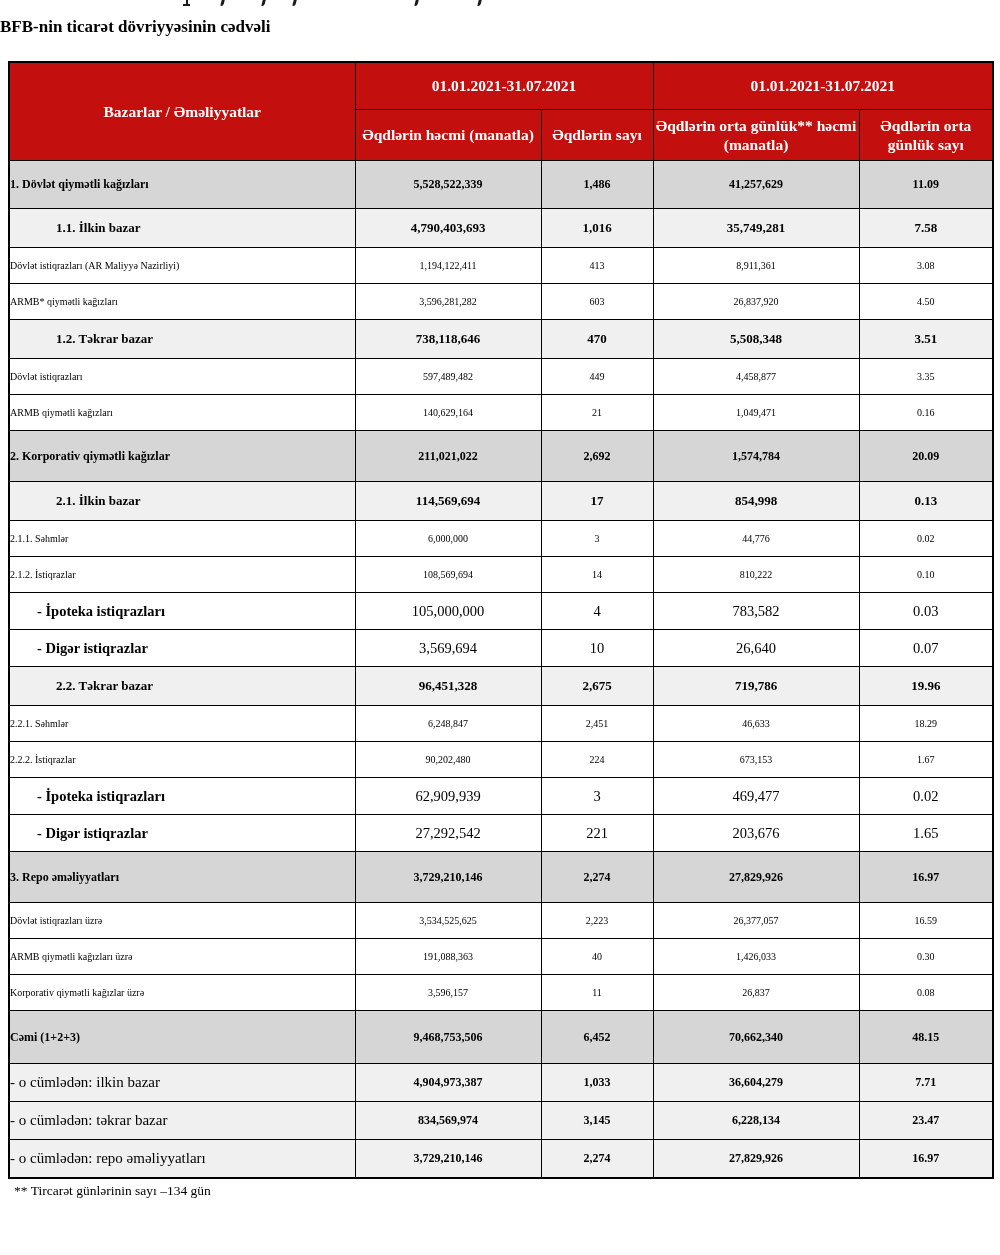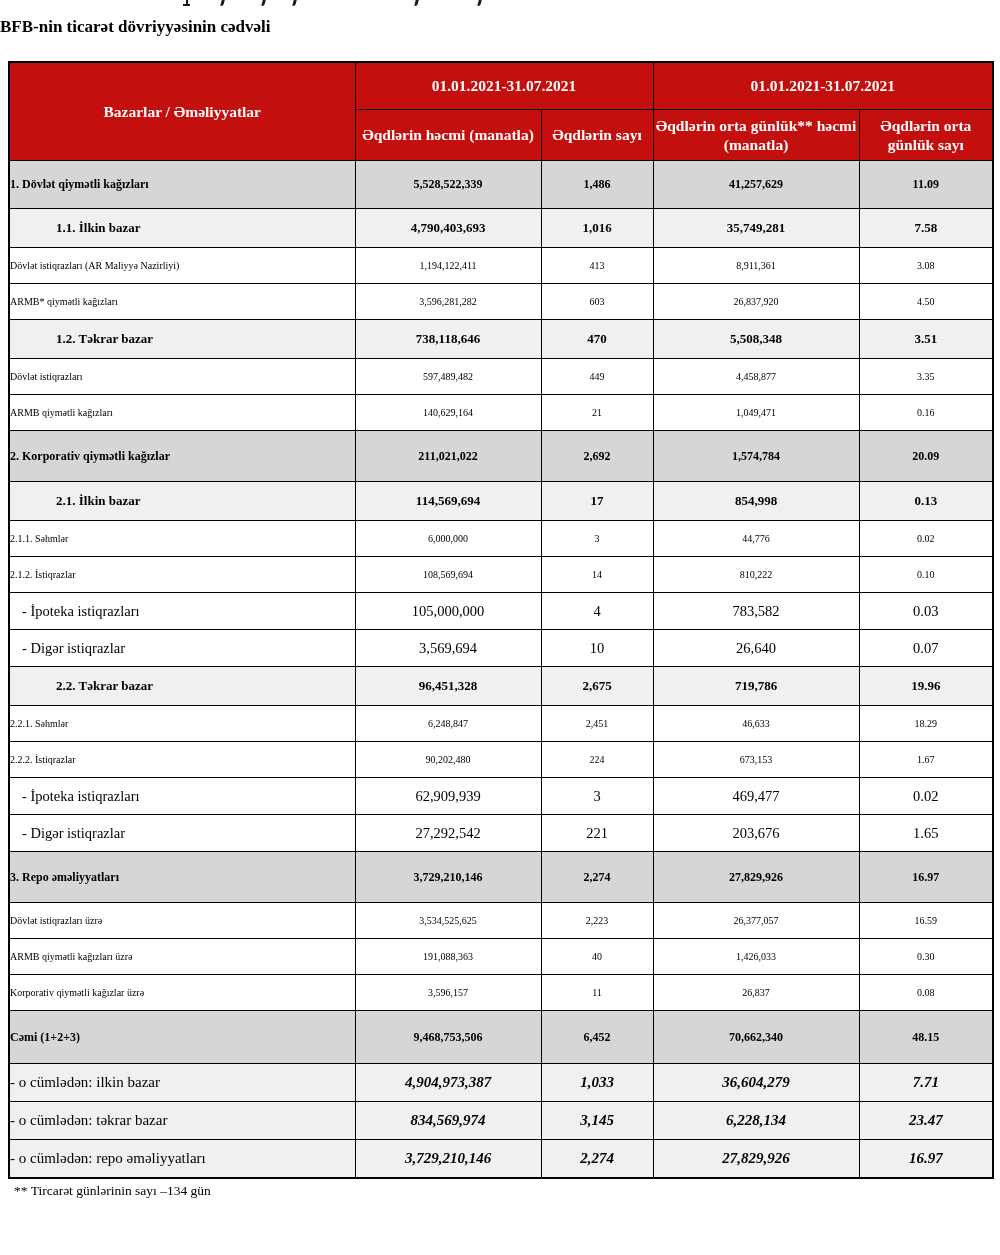--- a/index.html
+++ b/index.html
@@ -57,24 +57,24 @@
   th.colhead{height:50px;}
   td.label{text-align:left;padding-left:7px;}
   td.num{text-align:center;}
   tr.section td{background:var(--section-bg);font-weight:bold;font-size:12px;height:50px;}
   tr.first-section td{height:47px;}
   tr.total td{height:52px;}
   tr.subsection td{background:var(--subsection-bg);font-weight:bold;font-size:13px;height:38px;}
   tr.subsection td.label{padding-left:46px;}
   tr.plain td{background:var(--row-bg);font-weight:normal;font-size:10px;height:35px;}
   tr.dash td{background:var(--row-bg);font-weight:normal;font-size:14.5px;height:36px;}
-  tr.dash td.label{padding-left:12px;}
+  tr.dash td.label{padding-left:27px;font-weight:bold;}
   tr.summary td{background:var(--subsection-bg);height:37px;}
   tr.summary td.label{font-weight:normal;font-size:15px;}
-  tr.summary td.num{font-weight:bold;font-size:15px;font-style:italic;}
+  tr.summary td.num{font-weight:bold;font-size:12px;}
   .footnotes{margin:3px 0 0 14px;font-size:13.5px;line-height:18px;}
 </style>
 </head>
 <body>
 
 <div class="frag">
   <span class="bar" style="left:186px"></span>
   <span class="foot" style="left:183px"></span>
   <span class="comma" style="left:221px"></span>
   <span class="comma" style="left:262px"></span>

